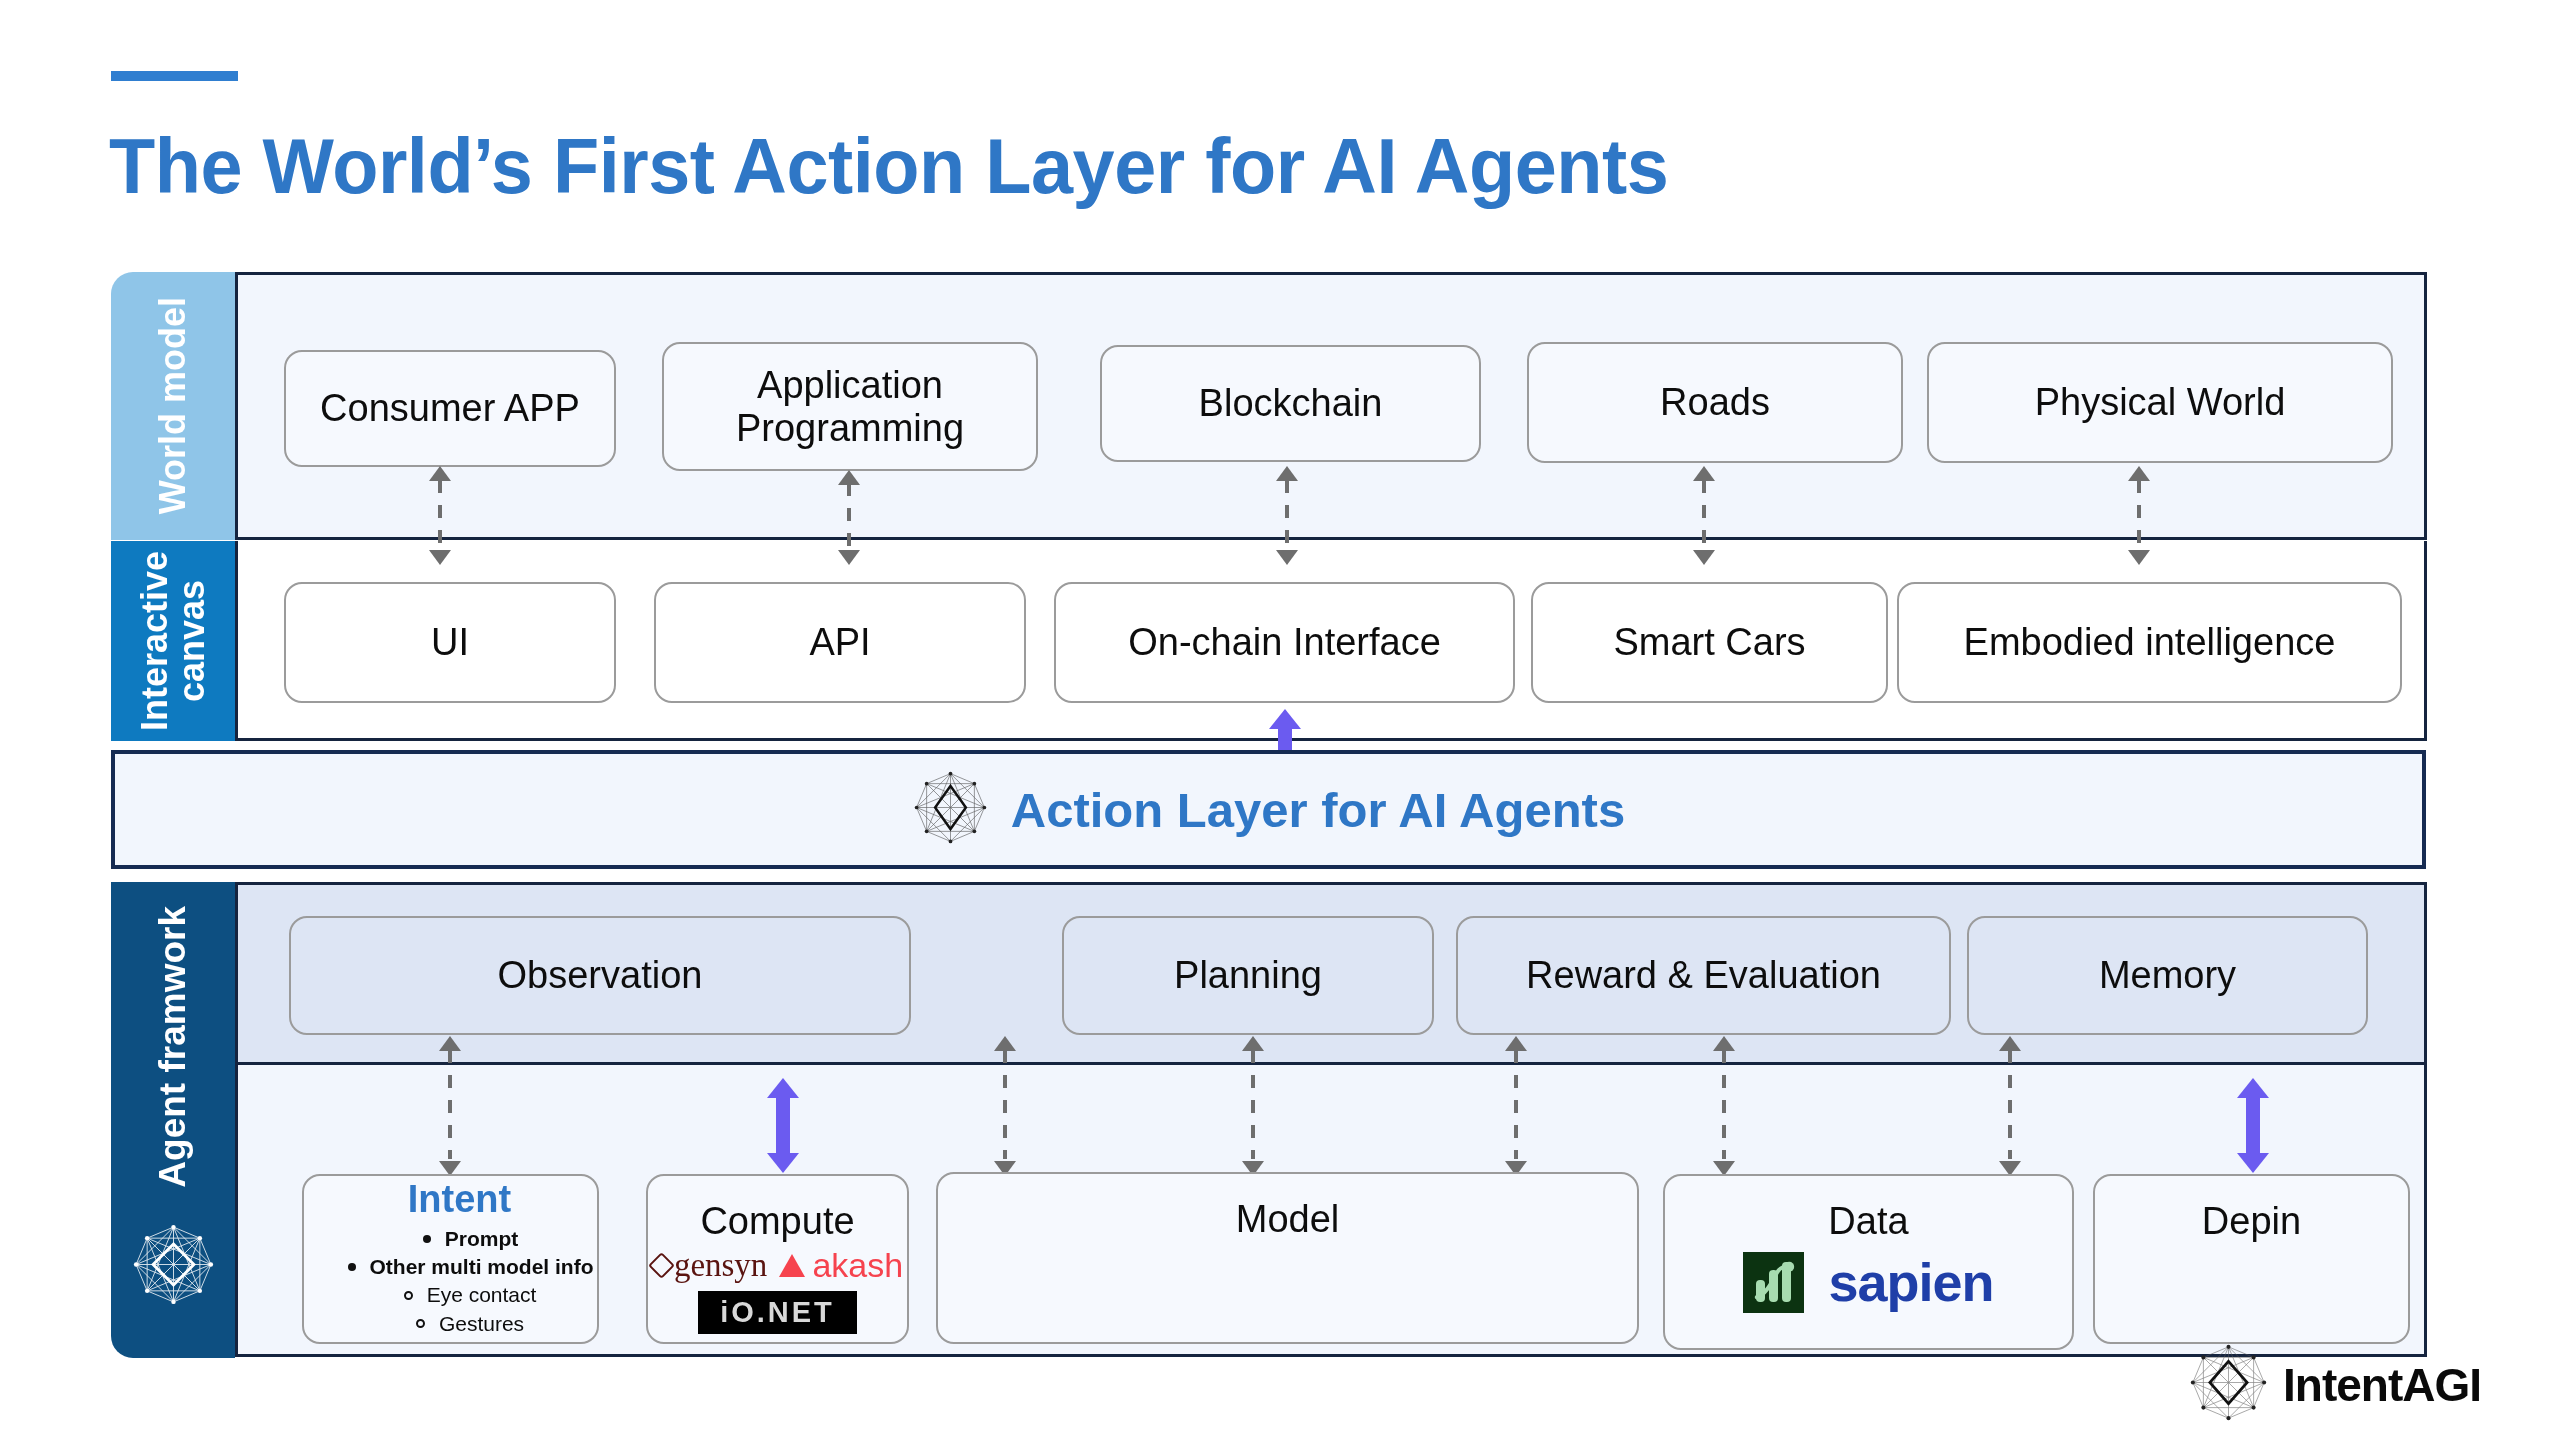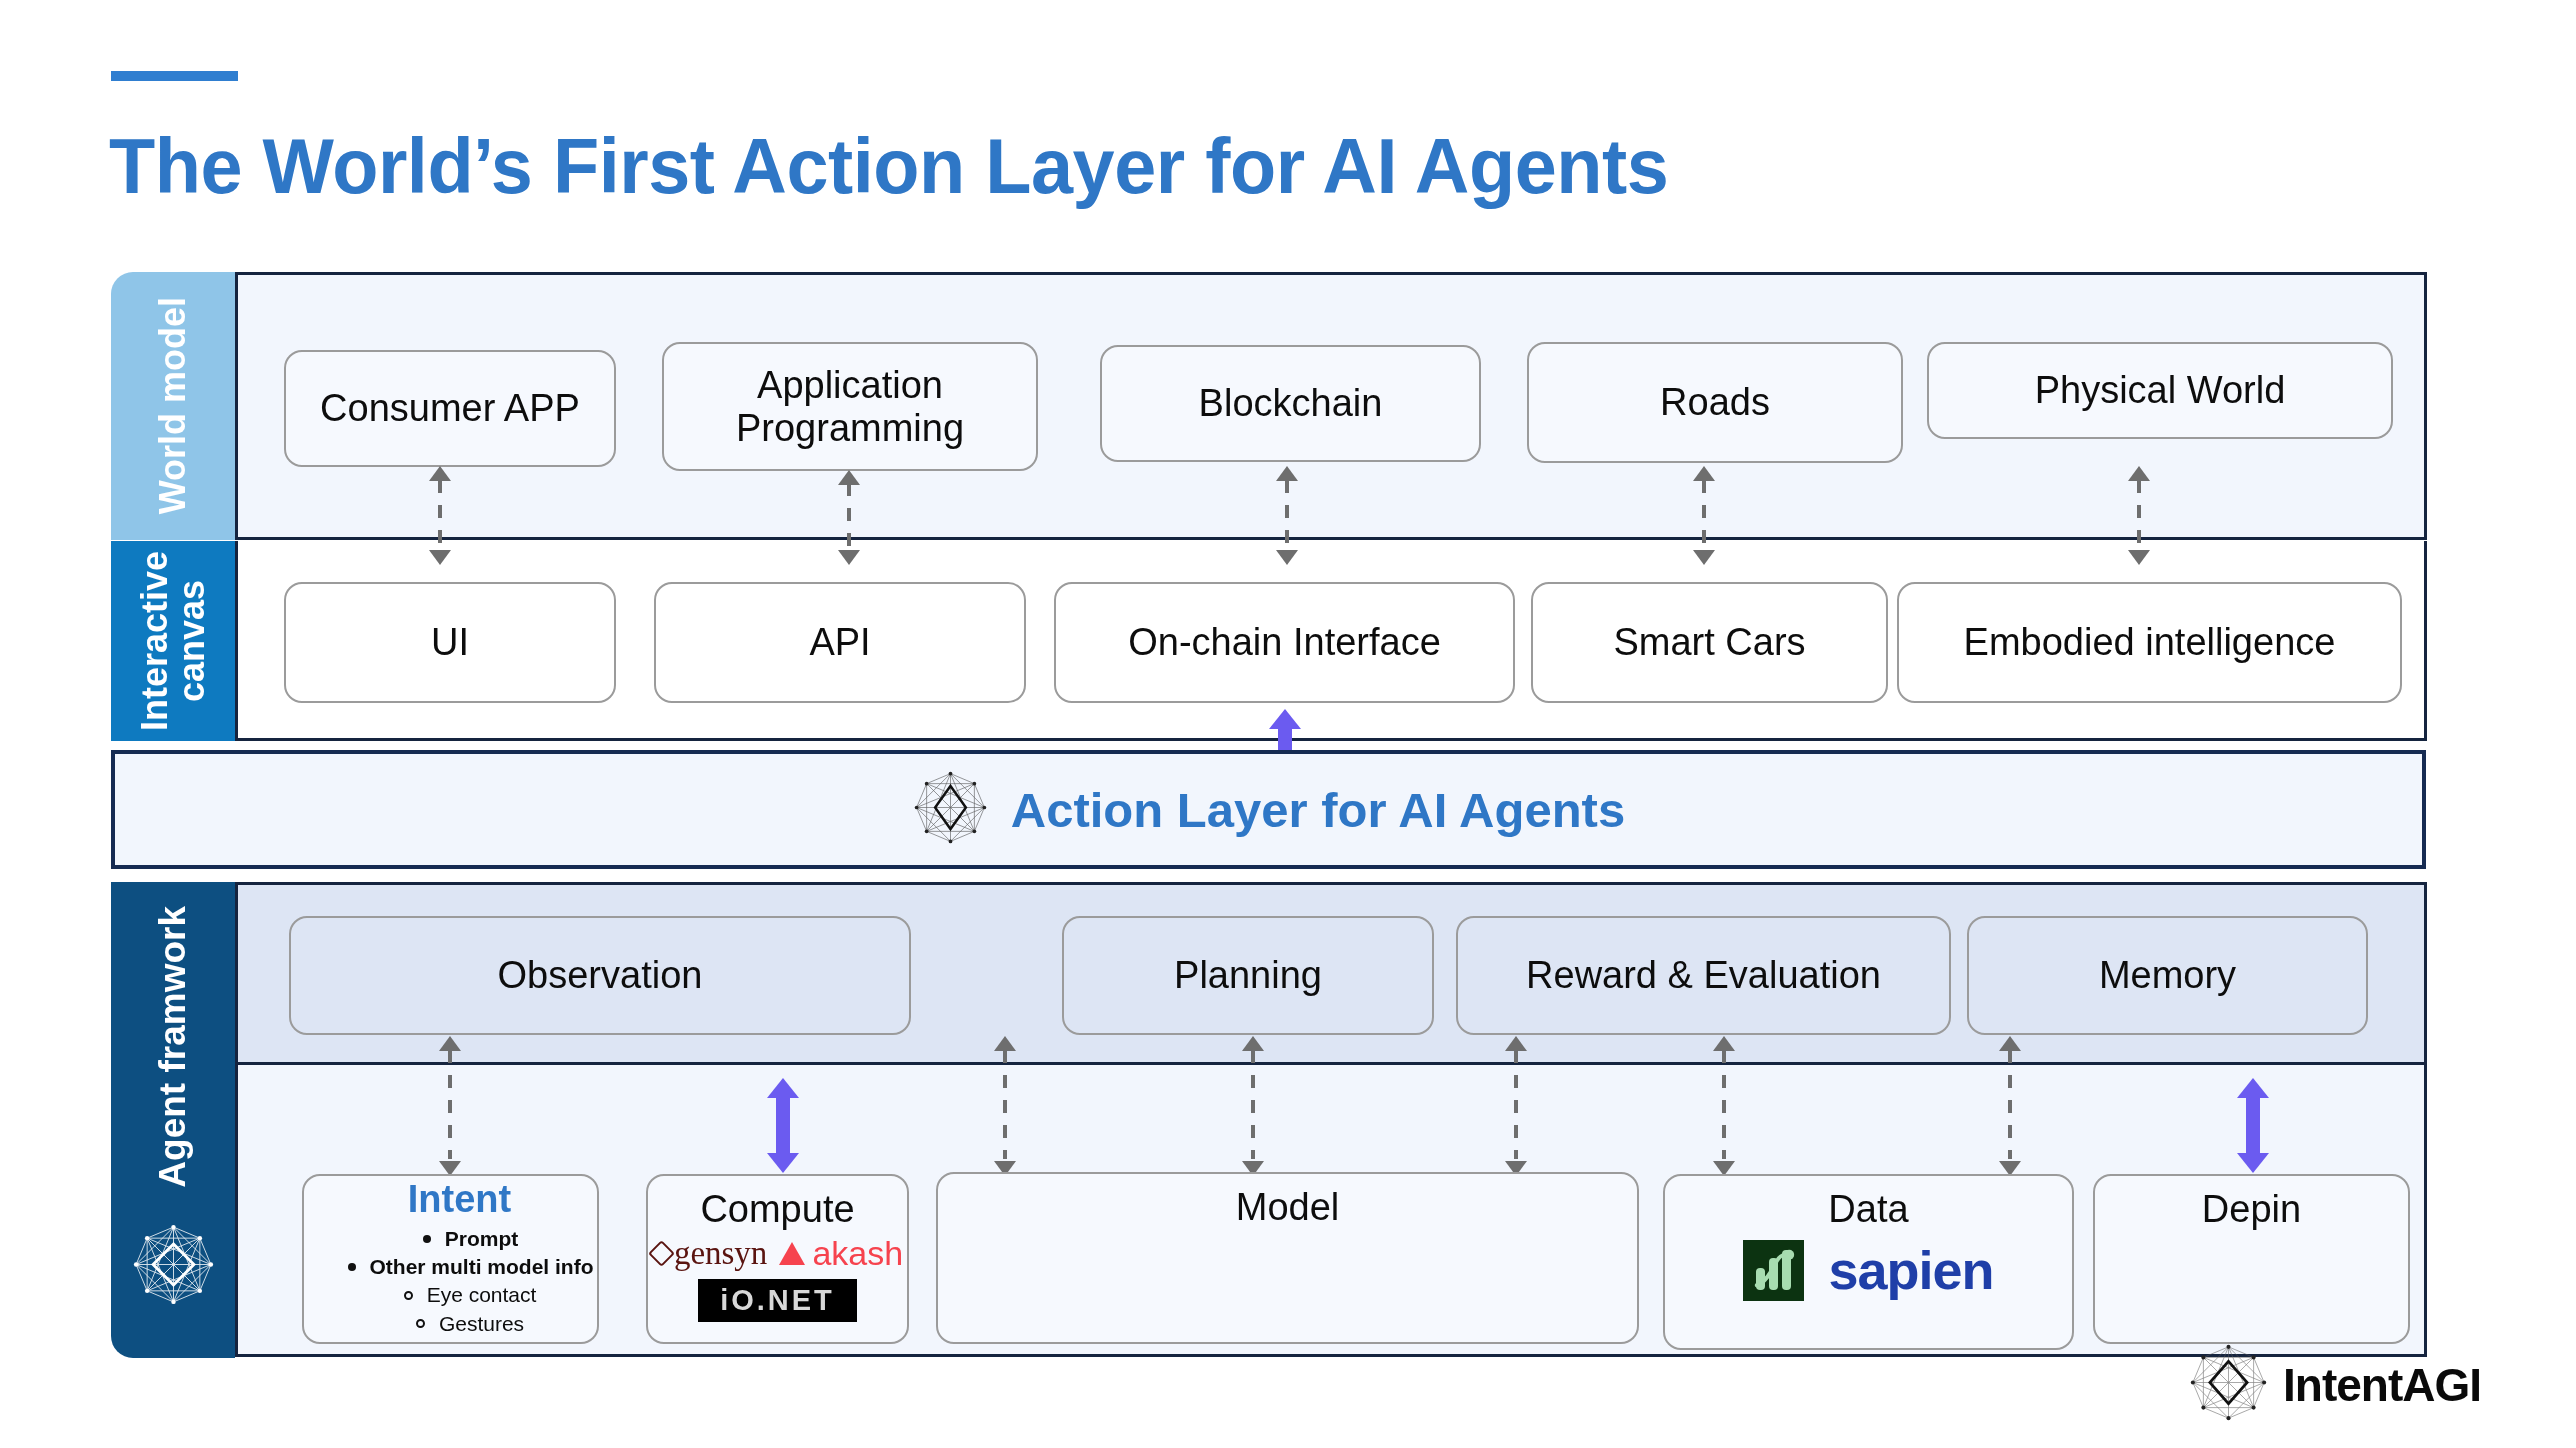--- a/index.html
+++ b/index.html
@@ -84,21 +84,21 @@
   #node-intent{flex-direction:column;align-items:center;justify-content:center;padding:8px 0 10px 18px;}
   #intent-title{width:100%;text-align:center;color:#2f77c6;font-weight:bold;font-size:38px;margin-bottom:4px;
     font-family:"Liberation Sans",sans-serif;}
   .intent-li{display:flex;align-items:center;gap:14px;font-size:21px;line-height:1.35;
     font-family:"Liberation Sans",sans-serif;margin-left:20px;}
   .intent-li.b{font-weight:bold;}
   .bul-filled{width:8px;height:8px;border-radius:50%;background:#111;flex:0 0 auto;margin-left:2px;}
   .bul-hollow{width:9px;height:9px;border-radius:50%;border:2px solid #111;box-sizing:border-box;flex:0 0 auto;margin-left:1px;}
 
   
-  .titled{flex-direction:column;justify-content:flex-start;padding-top:14px;}
+  .titled{flex-direction:column;justify-content:flex-start;padding-top:26px;}
   .titled .cap{font-size:38px;line-height:1;margin-bottom:6px;
     font-family:"Liberation Sans Narrow","Liberation Sans",sans-serif;}
   .logorow{display:flex;align-items:center;justify-content:center;gap:20px;flex-wrap:wrap;}
 
   
   .gensyn{display:flex;align-items:center;gap:3px;color:#5a1410;
     font-family:"Liberation Serif",serif;font-size:33px;}
   .gensyn .hex{width:15px;height:15px;border:2px solid #5a1410;transform:rotate(45deg);border-radius:3px;}
   .akash{display:flex;align-items:center;gap:7px;color:#f6434e;font-size:34px;
     font-family:"Liberation Sans",sans-serif;}
@@ -175,21 +175,21 @@
   </div>
 <div class="node" style="left:662px;top:342px;width:376px;height:129px;">
     <span>Application Programming</span>
   </div>
 <div class="node" style="left:1100px;top:345px;width:381px;height:117px;">
     <span>Blockchain</span>
   </div>
 <div class="node" style="left:1527px;top:342px;width:376px;height:121px;">
     <span>Roads</span>
   </div>
-<div class="node" style="left:1927px;top:342px;width:466px;height:97px;">
+<div class="node" style="left:1927px;top:342px;width:466px;height:121px;">
     <span>Physical World</span>
   </div>
 
 <div class="arrow-head up" style="left:429px;top:466px;"></div>
 <div class="arrow-dash" style="left:438px;top:480px;height:69px;"></div>
 <div class="arrow-head down" style="left:429px;top:550px;"></div>
 
 <div class="arrow-head up" style="left:838px;top:470px;"></div>
 <div class="arrow-dash" style="left:847px;top:483px;height:65px;"></div>
 <div class="arrow-head down" style="left:838px;top:550px;"></div>

